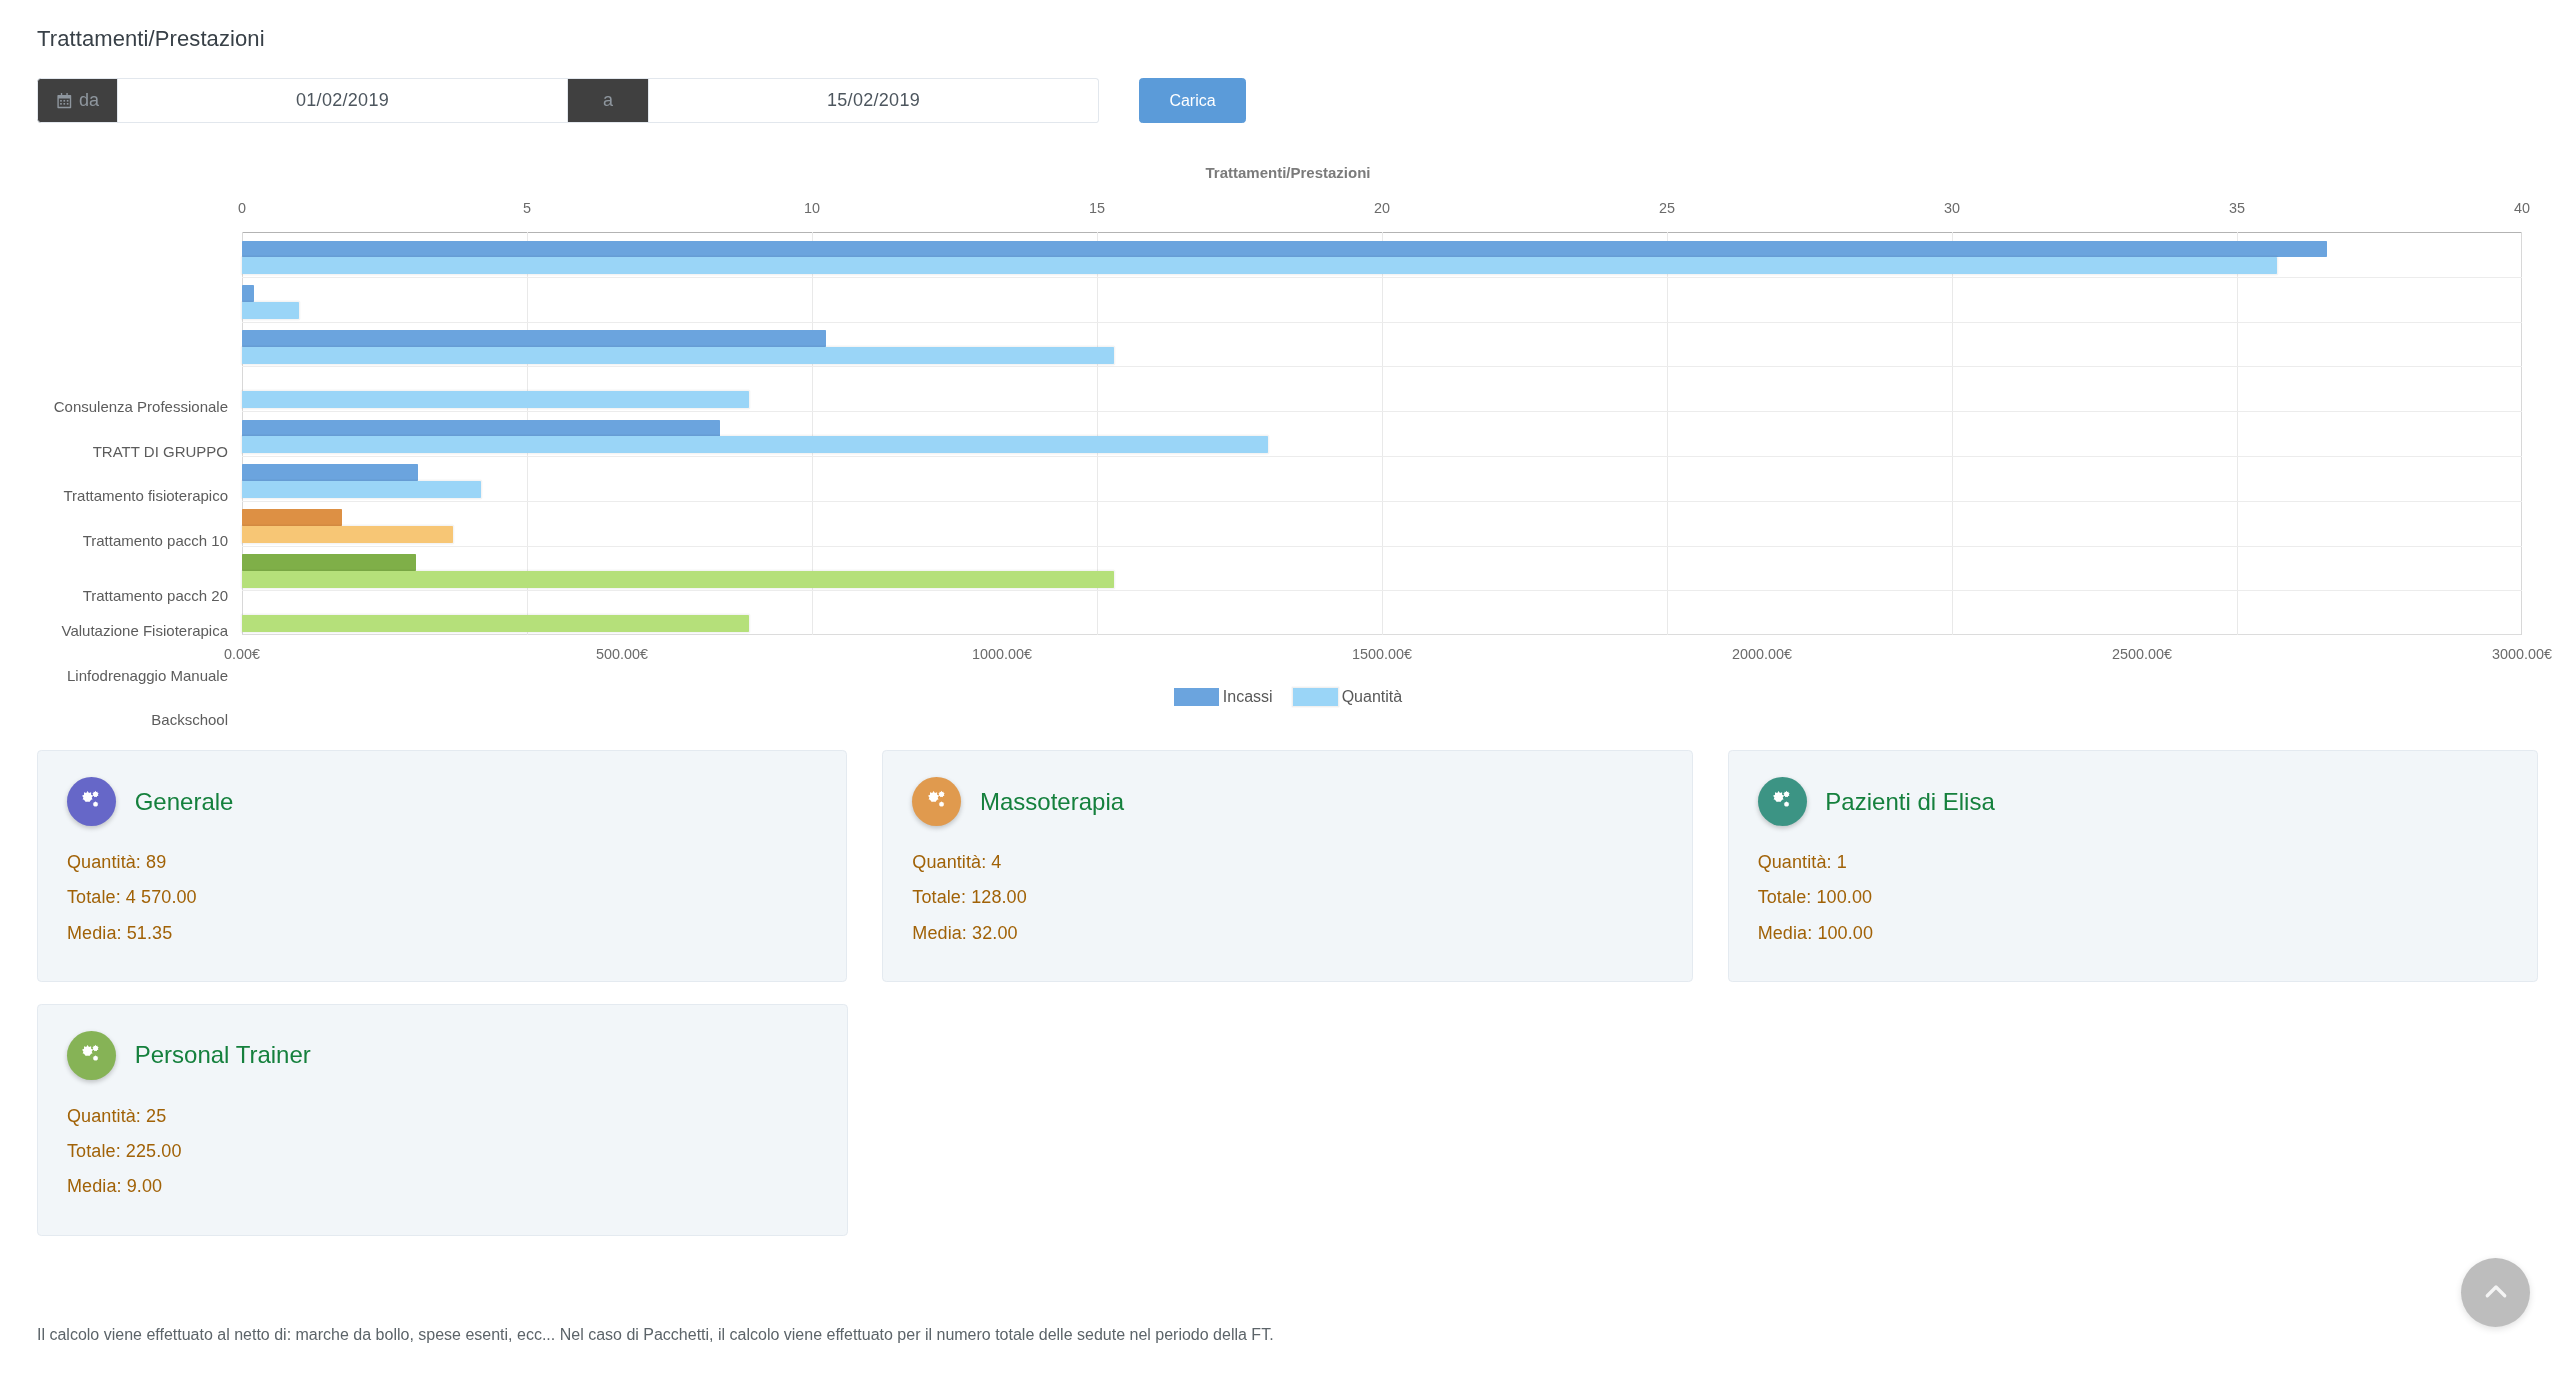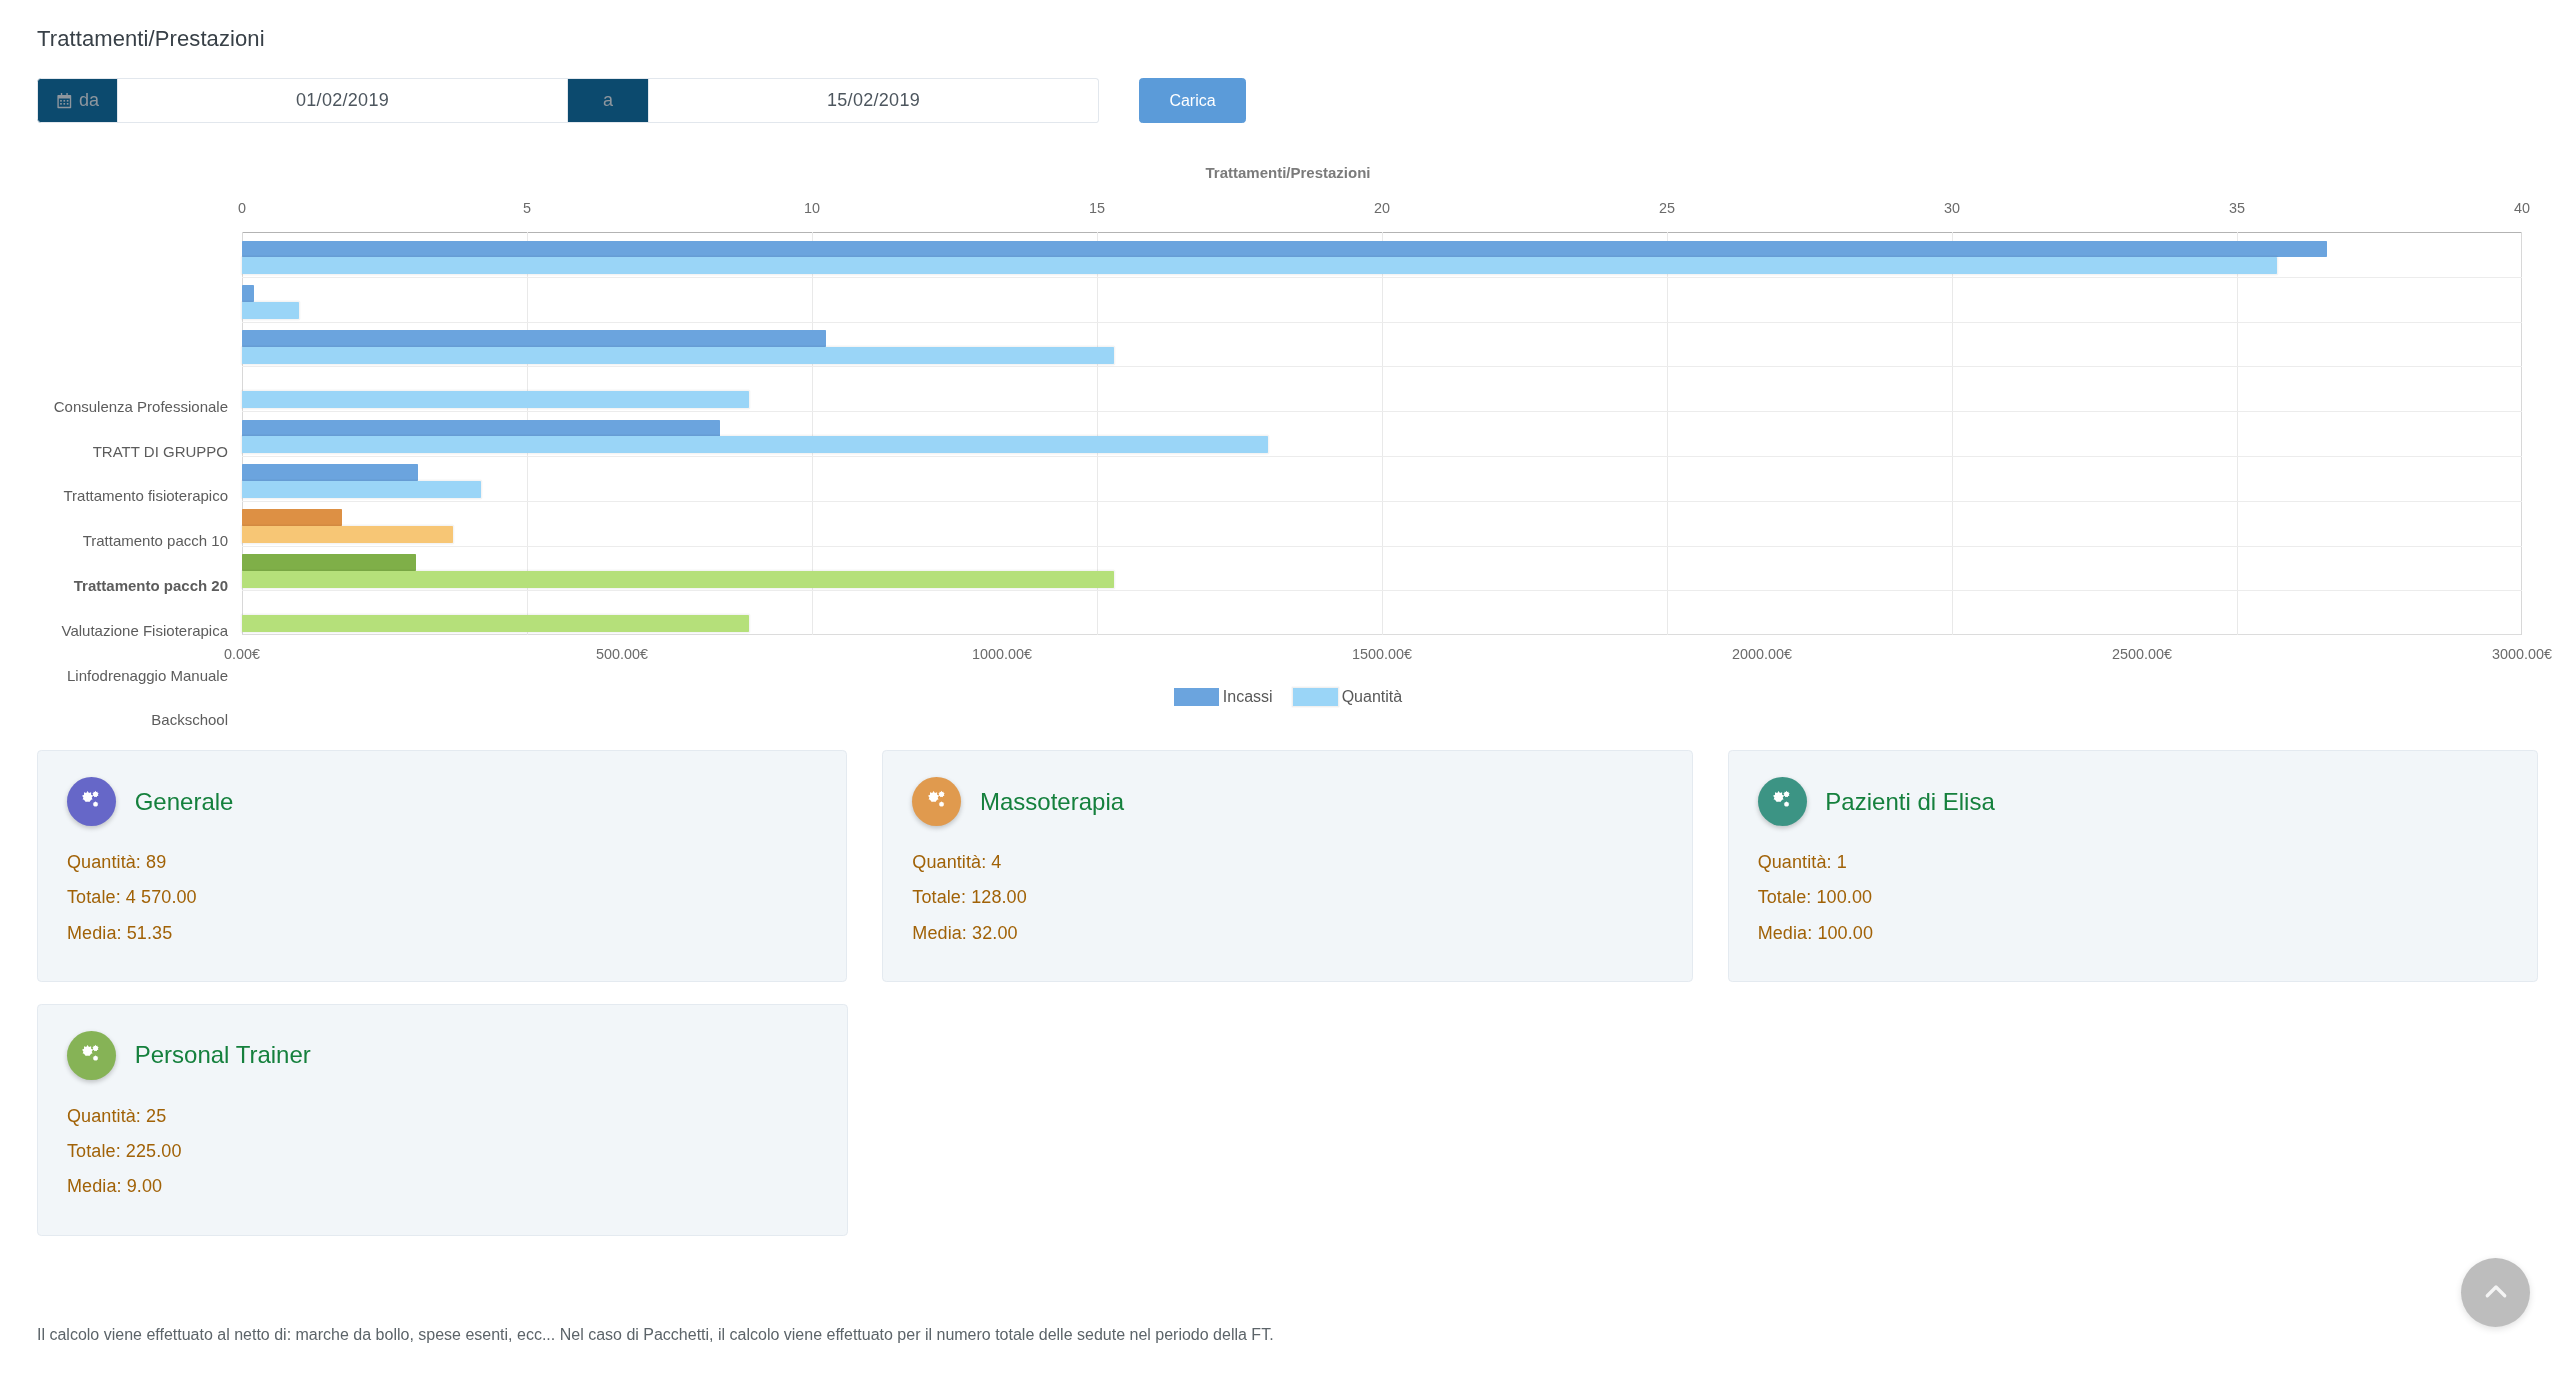--- a/index.html
+++ b/index.html
@@ -19,21 +19,21 @@
   }
 
   
   .daterow {
     position: absolute; left: 37px; top: 78px;
     display: flex; align-items: stretch; height: 45px;
   }
   .inputgroup { display: flex; align-items: stretch; height: 45px; }
   .addon {
     display: flex; align-items: center; justify-content: center;
-    background: #0c4a6e; border: 0.7px solid #e2e7ed;
+    background: #404040; border: 0.7px solid #e2e7ed;
     color: #8e969e; font-size: 18px; padding: 0 16px; min-width: 81px;
   }
   .addon.first { border-radius: 3.6px 0 0 3.6px; }
   .addon.mid { border-left: none; }
   .cal-ico { margin-right: 6.5px; display:inline-flex; }
   .dateinput {
     width: 450px; background: #ffffff; border: 0.7px solid #e2e7ed; border-left: none;
     display: flex; align-items: center; justify-content: center;
     font-size: 18px; color: #4d565e; letter-spacing: 0.3px;
   }
@@ -164,21 +164,21 @@
         <span class="tick-lbl" style="left: 1425px;">25</span>
         <span class="tick-lbl" style="left: 1710px;">30</span>
         <span class="tick-lbl" style="left: 1995px;">35</span>
         <span class="tick-lbl" style="left: 2280px;">40</span>
       </div>
     <div class="catlabels" id="cat-labels">
         <span class="catlabel" style="top: 19px;">Consulenza Professionale</span>
         <span class="catlabel" style="top: 64px;">TRATT DI GRUPPO</span>
         <span class="catlabel" style="top: 108px;">Trattamento fisioterapico</span>
         <span class="catlabel" style="top: 153px;">Trattamento pacch 10</span>
-        <span class="catlabel" style="top: 198px; font-weight: bold;">Trattamento pacch 20</span>
+        <span class="catlabel" style="top: 208px;">Trattamento pacch 20</span>
         <span class="catlabel" style="top: 243px;">Valutazione Fisioterapica</span>
         <span class="catlabel" style="top: 288px;">Linfodrenaggio Manuale</span>
         <span class="catlabel" style="top: 332px;">Backschool</span>
         <span class="catlabel" style="top: 377px;">Seduta Personal Trainer</span>
       </div>
 
     <div class="plot" id="plot">
       <div class="topline"></div>
       <div class="botline"></div>
     <div class="gridline edge" style="left: 0px;"></div>

